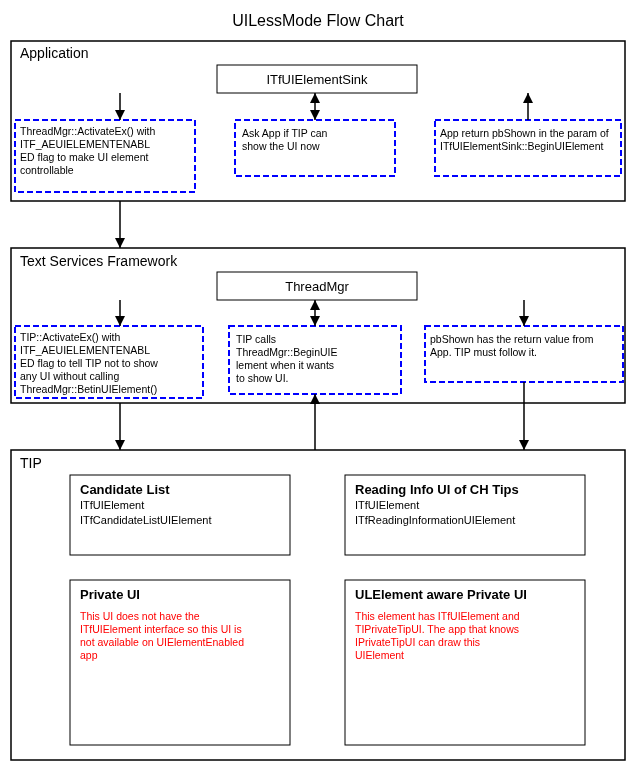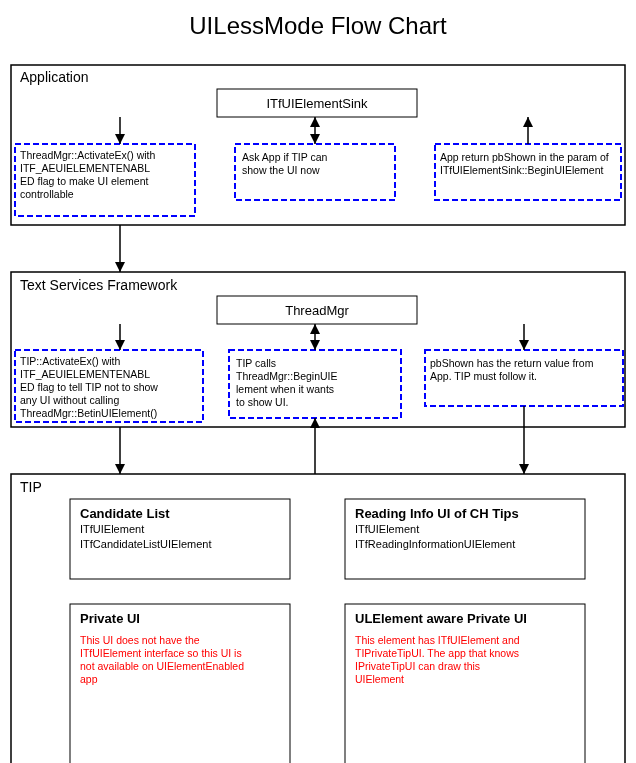--- a/index.html
+++ b/index.html
@@ -6,23 +6,23 @@
     body {
       font-family: Arial, sans-serif;
       background: #fff;
       width: 636px;
       min-height: 763px;
       font-size: 12px;
       color: #000;
     }
     .page-title {
       text-align: center;
-      font-size: 24px;
+      font-size: 16px;
       font-weight: normal;
-      padding: 12px 0 24px 0;
+      padding: 12px 0 10px 0;
     }
   </style>
 </head>
 <body>
 
 <div class="page-title">UILessMode Flow Chart</div>
 
 <svg width="616" height="730" style="display:block;margin:0 10px;" xmlns="http://www.w3.org/2000/svg">
 
   <rect x="1" y="1" width="614" height="160" fill="none" stroke="#000" stroke-width="1.5"></rect>

